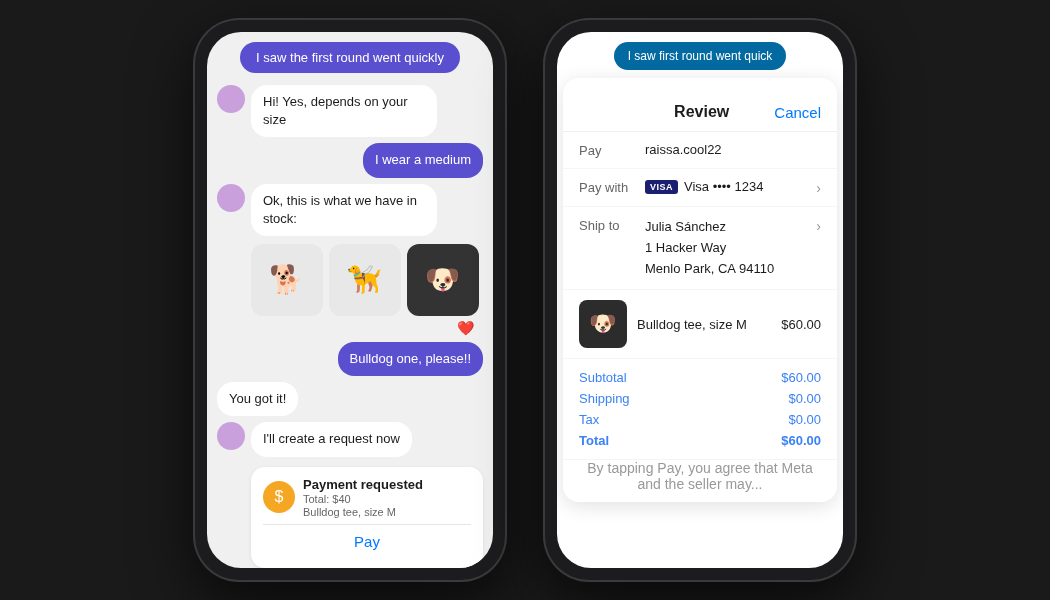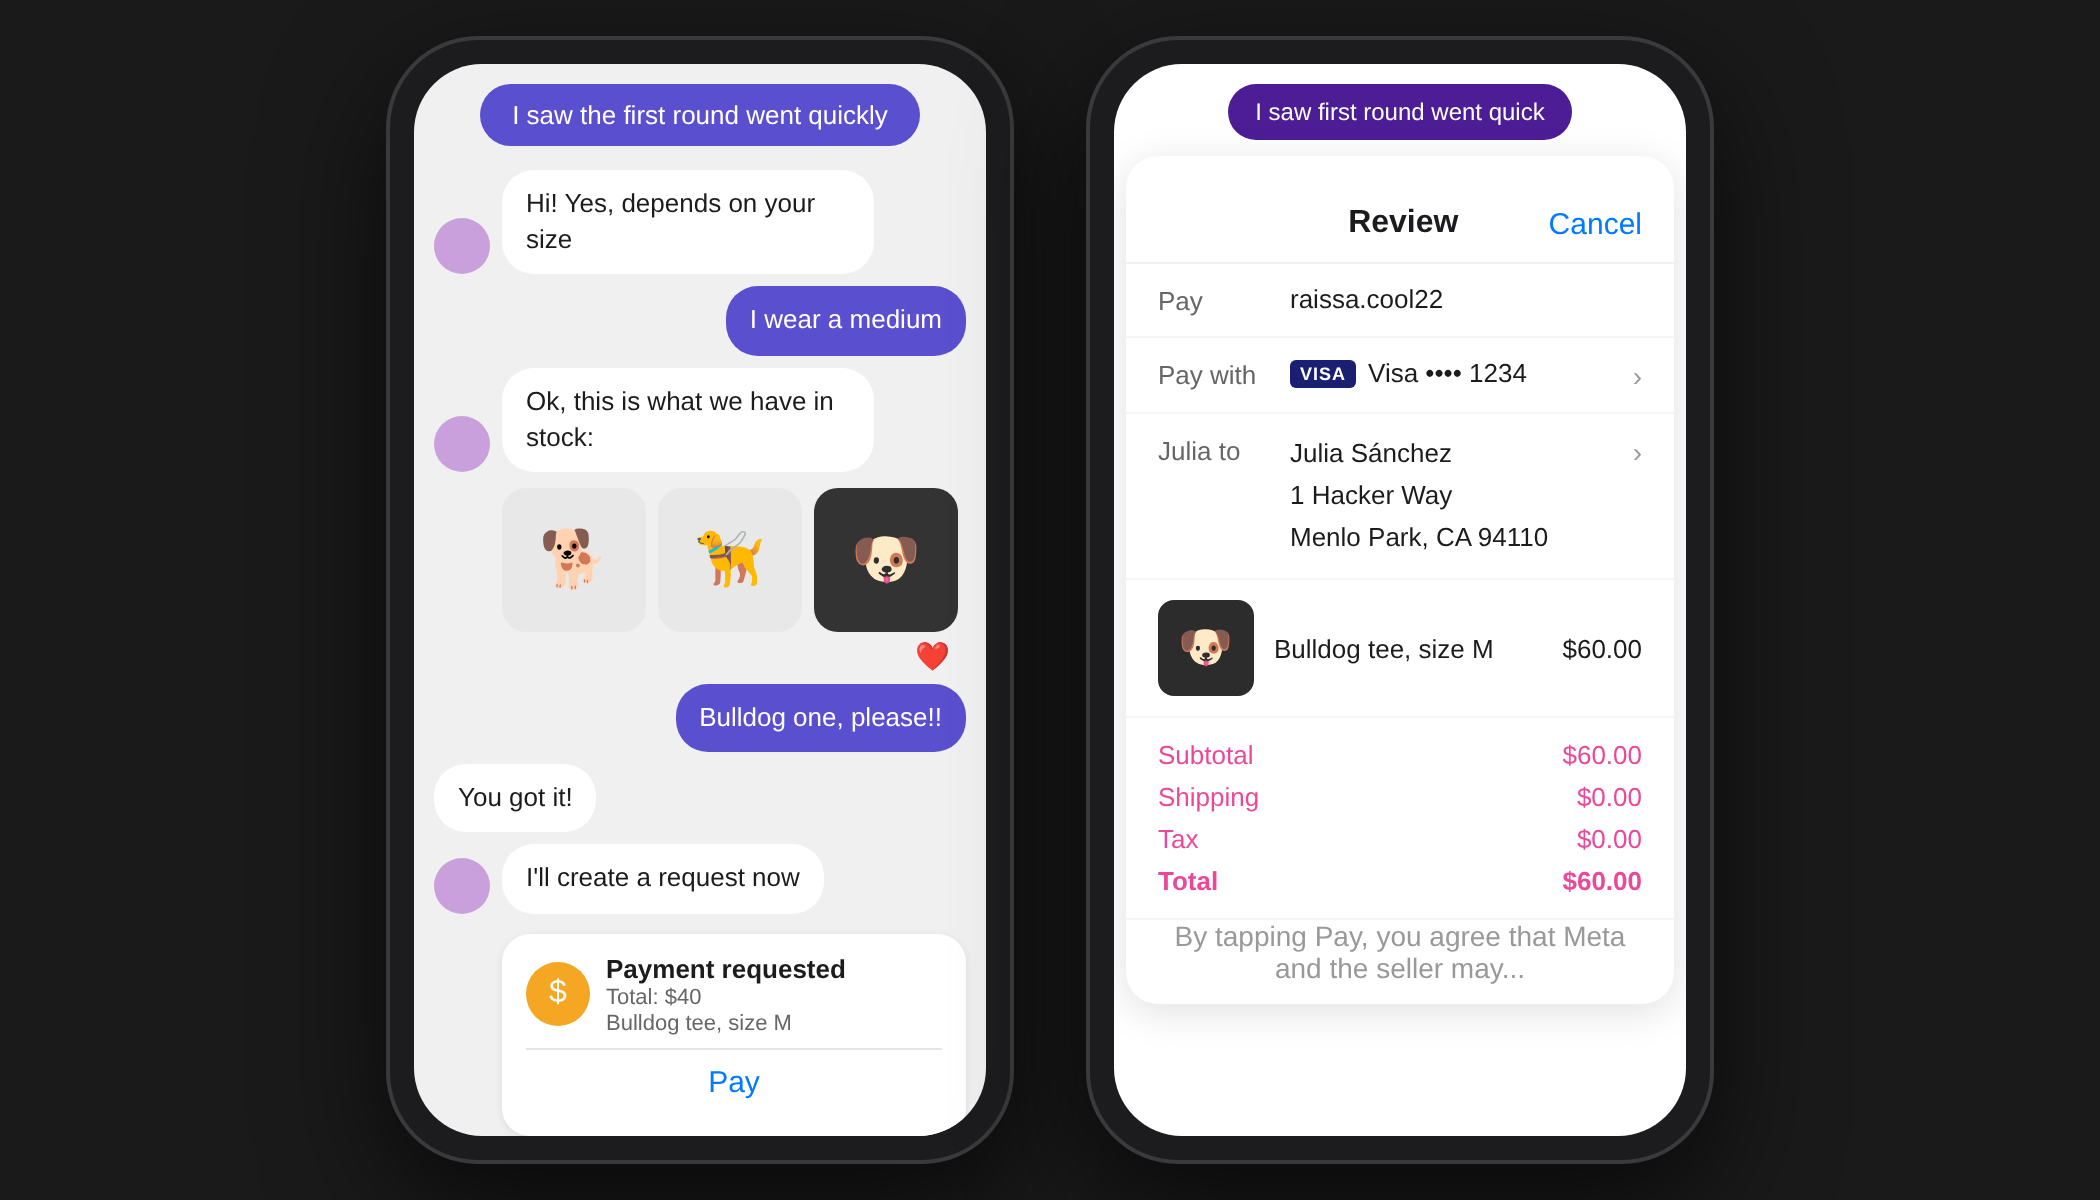--- a/index.html
+++ b/index.html
@@ -60,21 +60,21 @@
       flex: 1;
       overflow: hidden;
       padding: 4px 10px;
       display: flex;
       flex-direction: column;
       gap: 6px;
     }
 
     .msg-row {
       display: flex;
-      align-items: flex-end;
+      align-items: flex-start;
       gap: 6px;
     }
 
     .msg-row.outgoing {
       justify-content: flex-end;
     }
 
     .avatar {
       width: 28px;
       height: 28px;
@@ -198,21 +198,21 @@
       border-radius: 0 0 14px 14px;
       cursor: pointer;
     }
 
     
     .review-screen {
       background: white;
     }
 
     .review-header-bubble {
-      background: #4c1d95;
+      background: #0369a1;
       color: white;
       font-size: 12px;
       padding: 7px 14px;
       border-radius: 18px;
       margin: 10px auto 0;
       max-width: 80%;
       text-align: center;
       white-space: nowrap;
       overflow: hidden;
       text-overflow: ellipsis;
@@ -332,21 +332,21 @@
     .totals-section {
       padding: 8px 16px;
       border-bottom: 1px solid #f5f5f5;
     }
 
     .total-row {
       display: flex;
       justify-content: space-between;
       padding: 3px 0;
       font-size: 13px;
-      color: #ec4899;
+      color: #3b82f6;
     }
 
     .total-row.bold {
       font-weight: 700;
     }
 
     .pay-btn {
       display: block;
       background: #1a73e8;
       color: white;
@@ -473,21 +473,21 @@
         <span class="review-value">
           <span class="pay-method-row">
             <span class="visa-badge">VISA</span>
             <span>Visa •••• 1234</span>
           </span>
         </span>
         <span class="review-chevron">›</span>
       </div>
 
       <div class="review-row">
-        <span class="review-label">Julia to</span>
+        <span class="review-label">Ship to</span>
         <span class="review-value ship-address">
           <span>Julia Sánchez</span><br>
           <span>1 Hacker Way</span><br>
           <span>Menlo Park, CA 94110</span>
         </span>
         <span class="review-chevron">›</span>
       </div>
 
       <div class="product-row">
         <div class="product-thumb">🐶</div>

